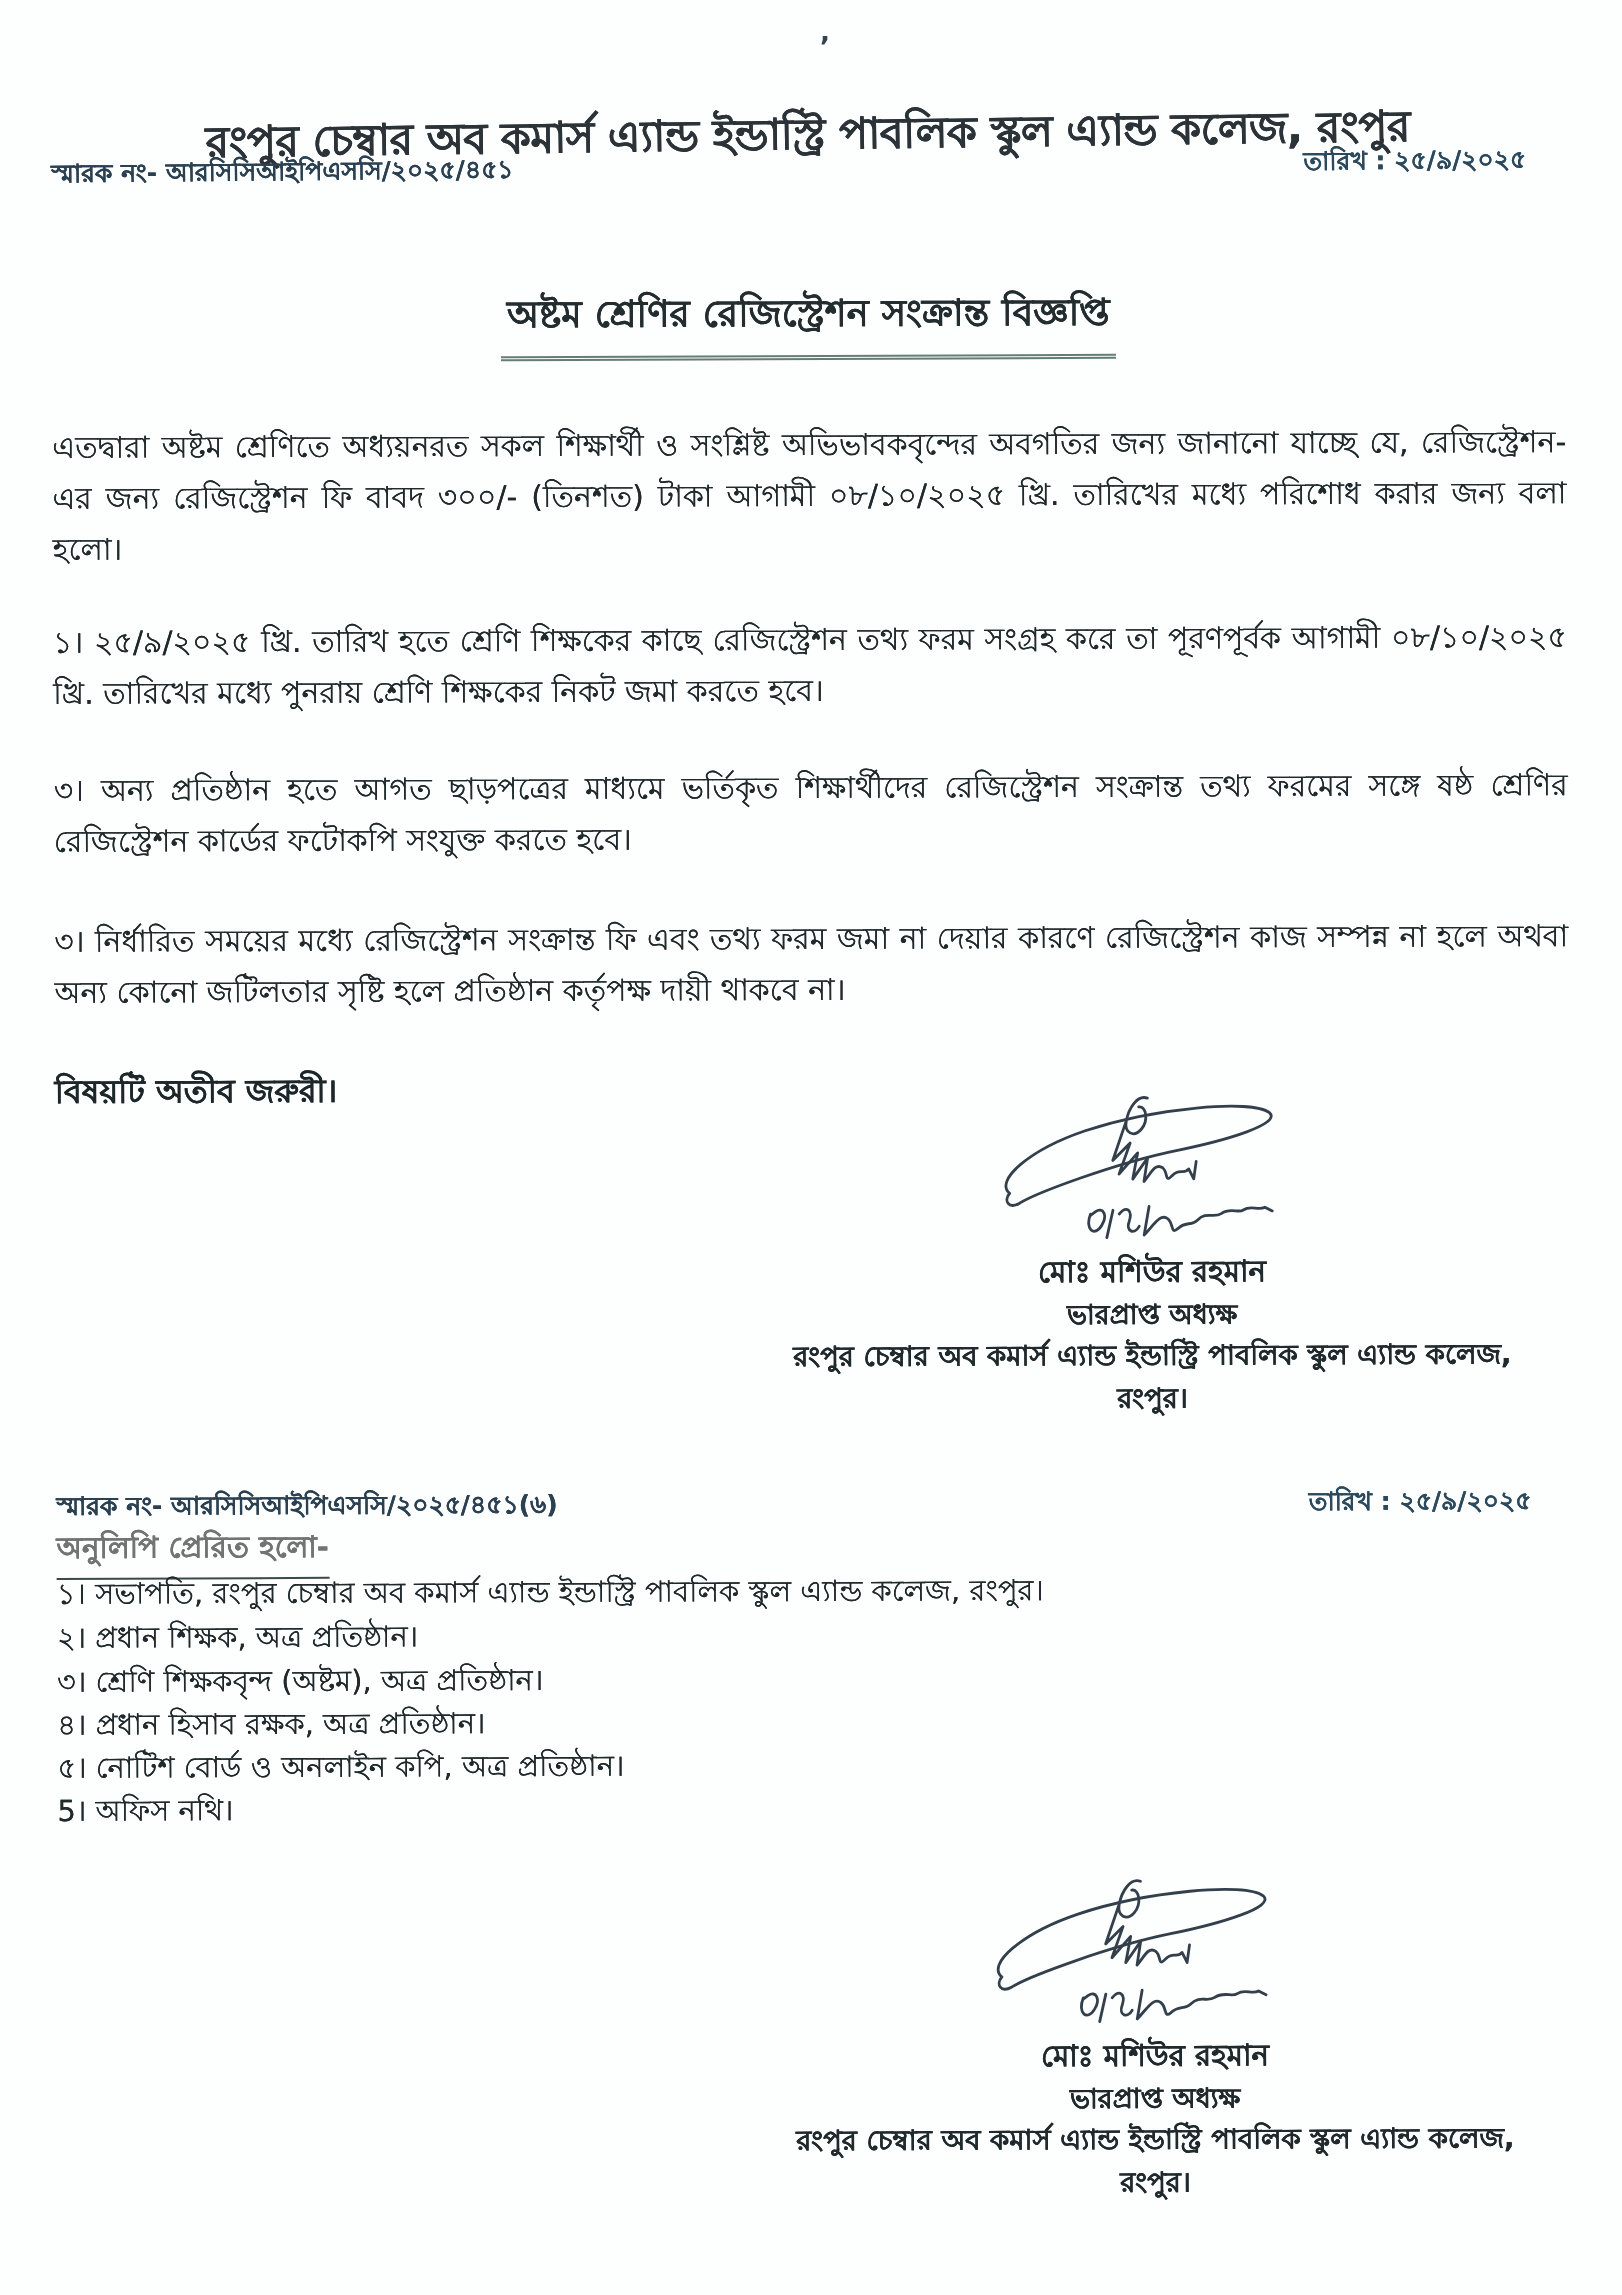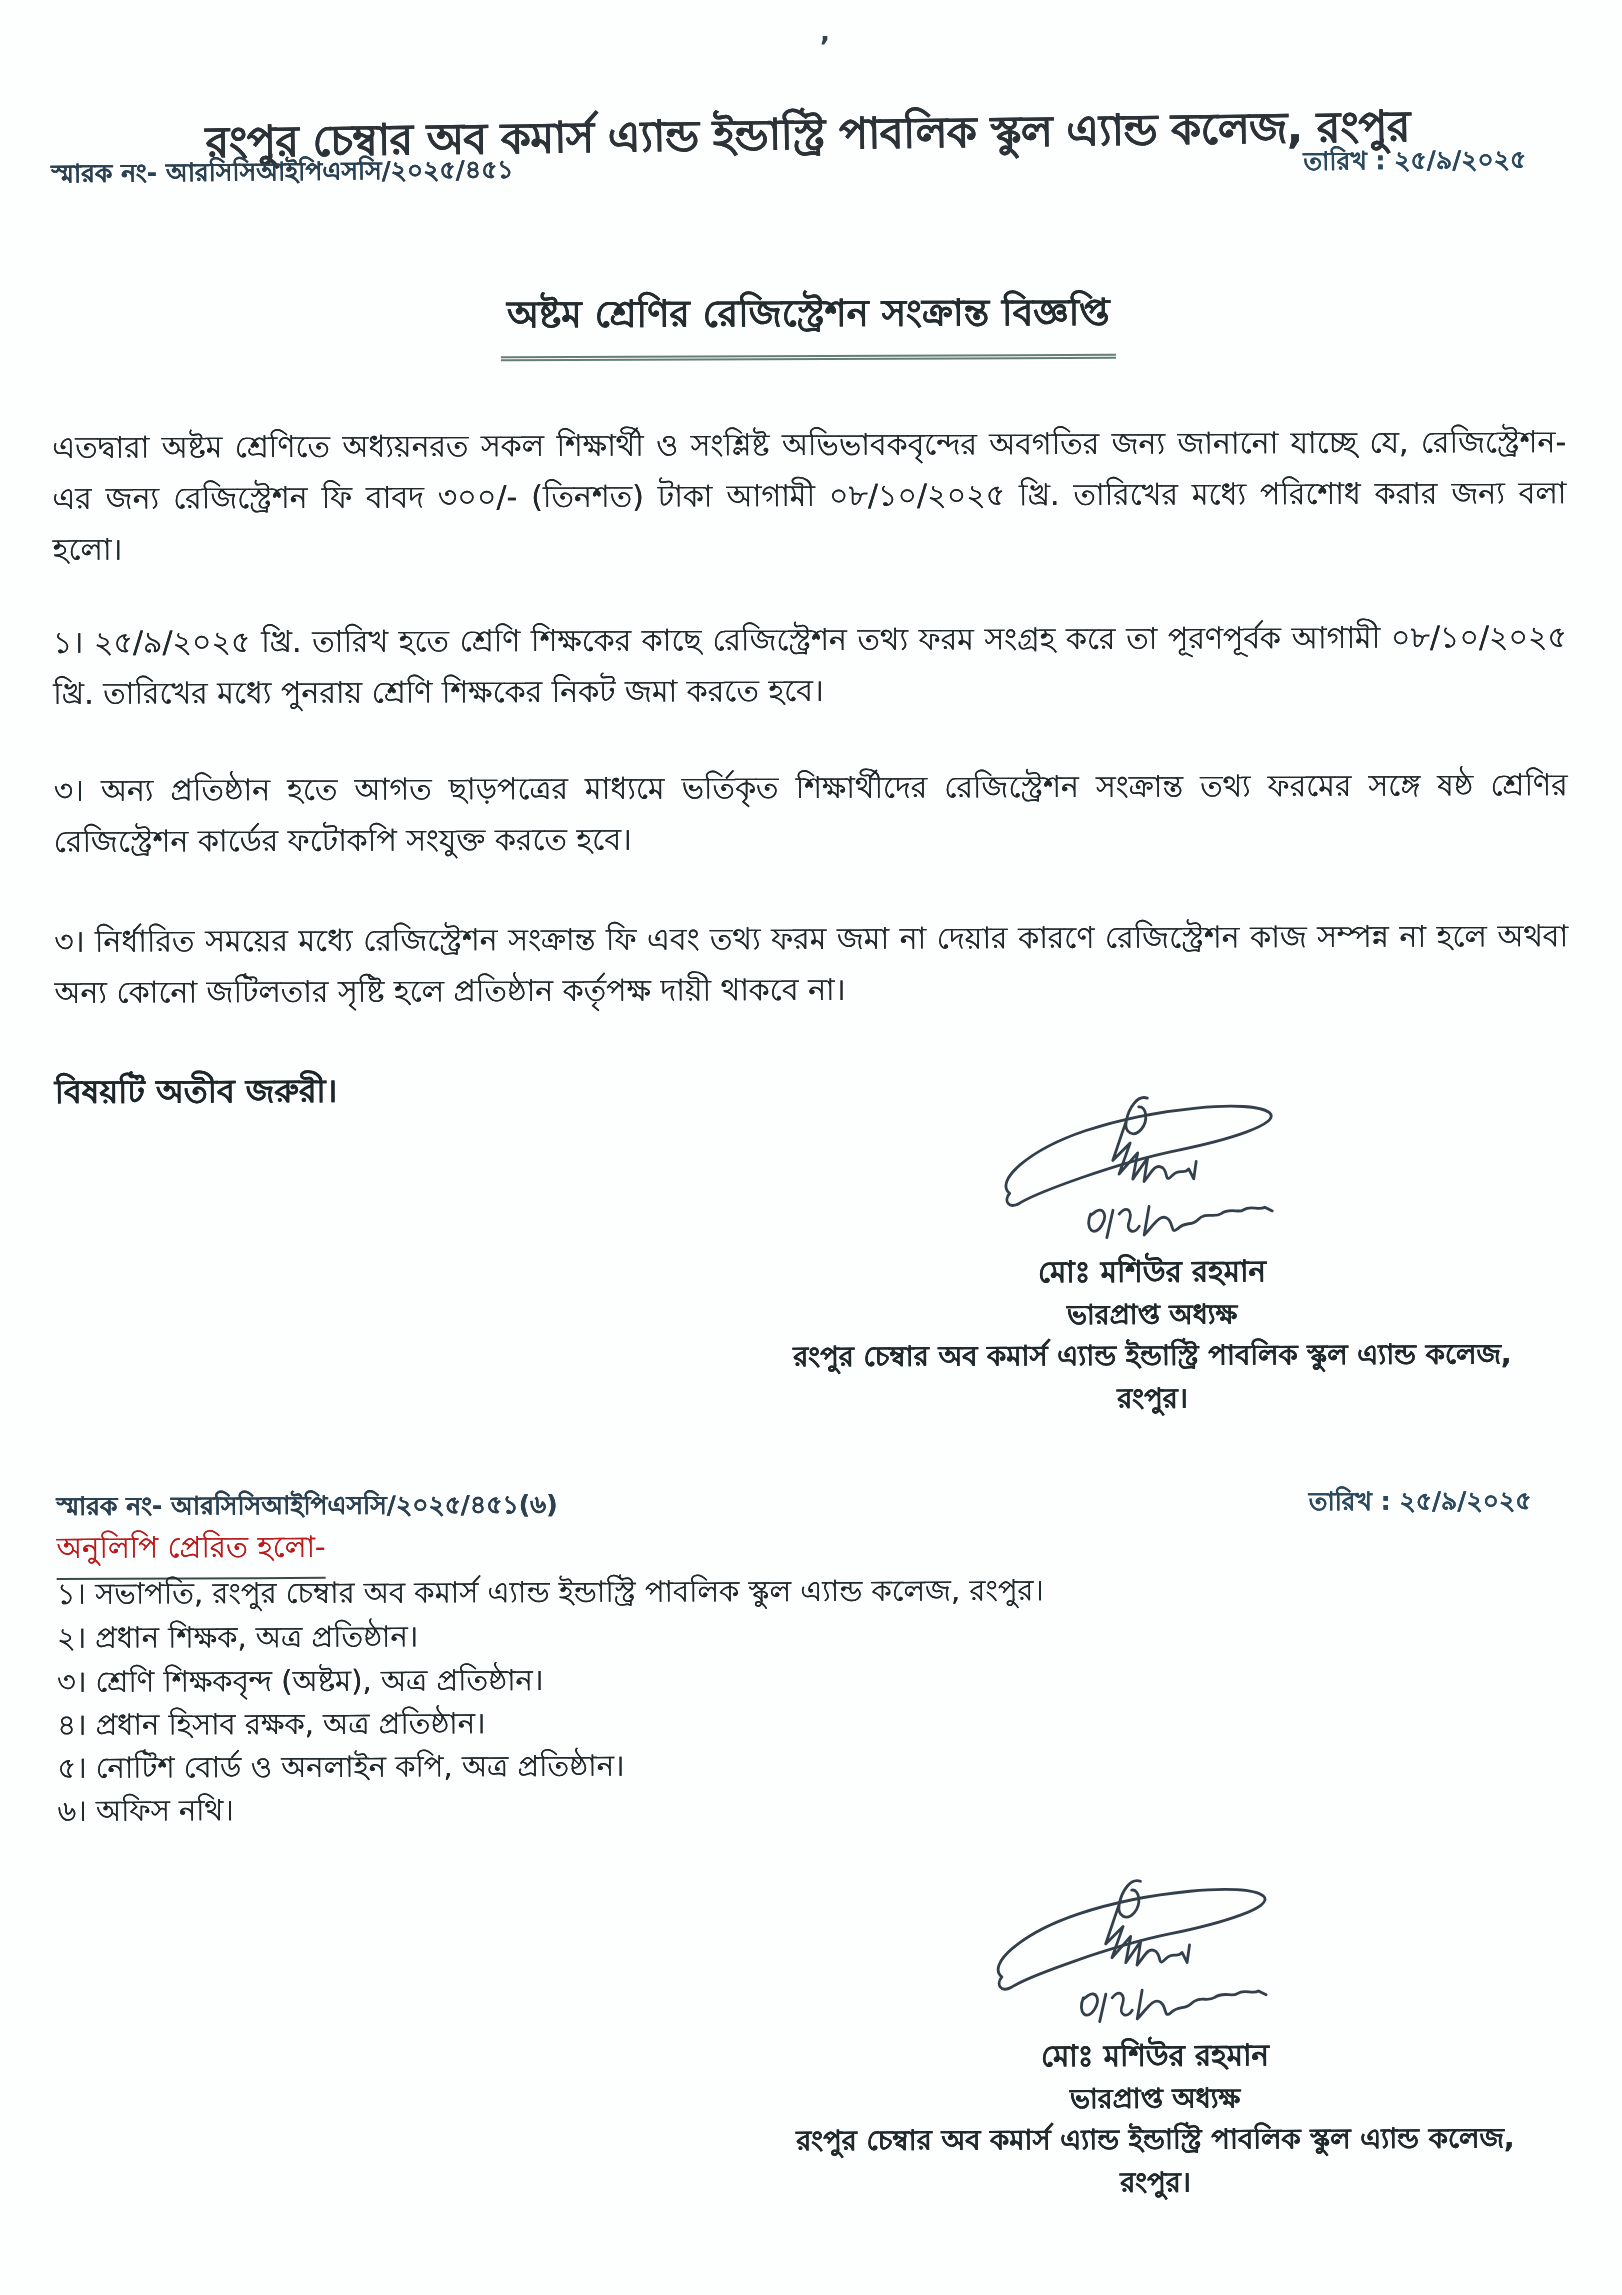--- a/index.html
+++ b/index.html
@@ -65,21 +65,21 @@
   .sig-1 .ink{width:308px;height:168px;margin-left:288px;}
   .sig-2 .ink{width:366px;height:169px;margin-left:249px;}
   .sig-name{font-size:29.4px;font-weight:700;margin-top:6.5px;line-height:33px;}
   .sig-role{font-size:27px;font-weight:600;margin-top:10.5px;line-height:31px;}
   .sig-org{font-size:27.5px;font-weight:600;margin-top:9.2px;line-height:33px;white-space:nowrap;}
   .sig-place{font-size:27.5px;font-weight:600;margin-top:10.5px;line-height:31px;}
 
   
   .cc-heading{
     position:absolute;top:1522px;left:55px;
-    font-size:29.4px;font-weight:400;color:#b91c1c;
+    font-size:29.4px;font-weight:700;color:#737373;
     padding-bottom:3.9px;border-bottom:2.6px solid #3a4a48;
   }
   .cc-item{
     position:absolute;left:55px;
     font-size:29px;font-weight:500;color:#20292c;white-space:nowrap;
   }
   .cc-0{top:1568px;}
   .cc-1{top:1612px;}
   .cc-2{top:1656px;}
   .cc-3{top:1699px;}
@@ -138,21 +138,21 @@
       <span class="memo-date txt">তারিখ : ২৫/৯/২০২৫</span>
     </div>
 
     <div class="cc-heading txt">অনুলিপি প্রেরিত হলো-</div>
 
     <div class="cc-item cc-0 txt">১। সভাপতি, রংপুর চেম্বার অব কমার্স এ্যান্ড ইন্ডাস্ট্রি পাবলিক স্কুল এ্যান্ড কলেজ, রংপুর।</div>
     <div class="cc-item cc-1 txt">২। প্রধান শিক্ষক, অত্র প্রতিষ্ঠান।</div>
     <div class="cc-item cc-2 txt">৩। শ্রেণি শিক্ষকবৃন্দ (অষ্টম), অত্র প্রতিষ্ঠান।</div>
     <div class="cc-item cc-3 txt">৪। প্রধান হিসাব রক্ষক, অত্র প্রতিষ্ঠান।</div>
     <div class="cc-item cc-4 txt">৫। নোটিশ বোর্ড ও অনলাইন কপি, অত্র প্রতিষ্ঠান।</div>
-    <div class="cc-item cc-5 txt">৬। অফিস নথি।</div>
+    <div class="cc-item cc-5 txt">5। অফিস নথি।</div>
 
     <div class="sig sig-2">
       <svg class="ink" viewBox="0 0 470 270" aria-hidden="true">
         <path d="M30 180 C 5 160 62 110 152 80 C 262 44 420 30 448 52 C 468 70 380 96 300 112 C 200 132 72 180 46 196 C 28 206 20 192 30 180 Z"></path>
         <path d="M252 28 C 236 22 222 44 218 64 C 214 84 230 92 242 78 C 254 64 250 40 238 42 M218 64 L196 128 L224 100 L206 150 L236 116 L228 158 L252 124 L246 162 C 258 148 264 132 276 140 C 286 148 278 166 292 152 C 304 140 310 152 318 142 L326 158 L330 130"></path>
         <path d="M160 214 C 150 238 166 252 178 232 C 188 216 180 202 168 210 L160 216 M196 208 L186 252 M206 214 C 218 200 228 208 222 226 C 216 242 230 248 238 234 M254 202 L246 248 C 260 234 272 212 284 222 C 294 230 288 248 300 238 C 312 226 322 234 332 224 C 346 210 358 222 370 214 C 384 204 398 214 406 208 C 418 200 430 210 440 204 L452 210"></path>
       </svg>
       <div class="sig-name txt">মোঃ মশিউর রহমান</div>
       <div class="sig-role txt">ভারপ্রাপ্ত অধ্যক্ষ</div>
       <div class="sig-org txt">রংপুর চেম্বার অব কমার্স এ্যান্ড ইন্ডাস্ট্রি পাবলিক স্কুল এ্যান্ড কলেজ,</div>

